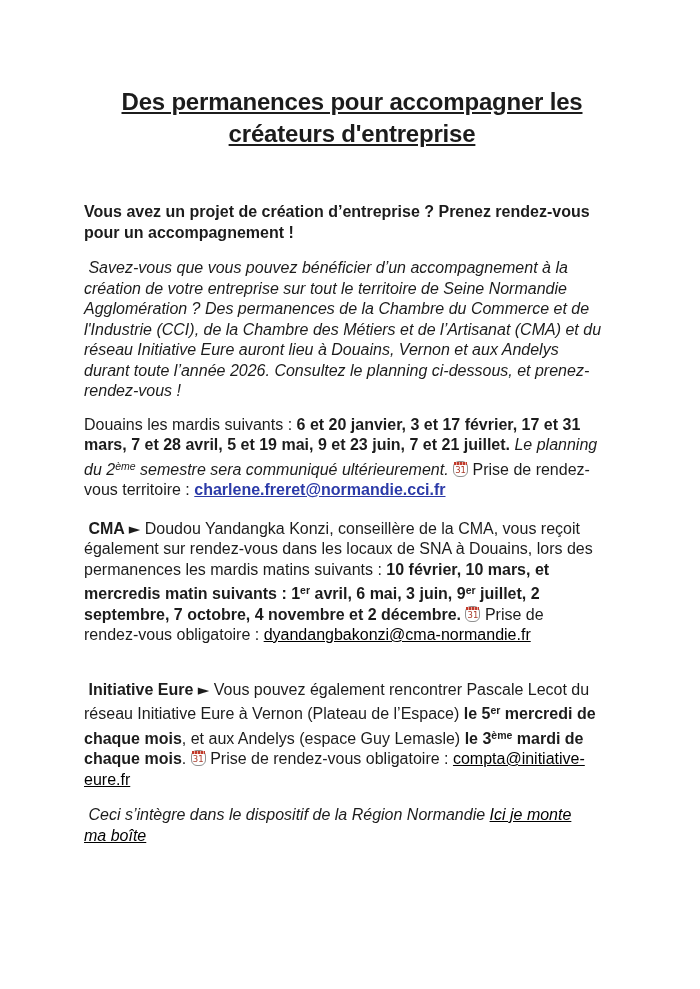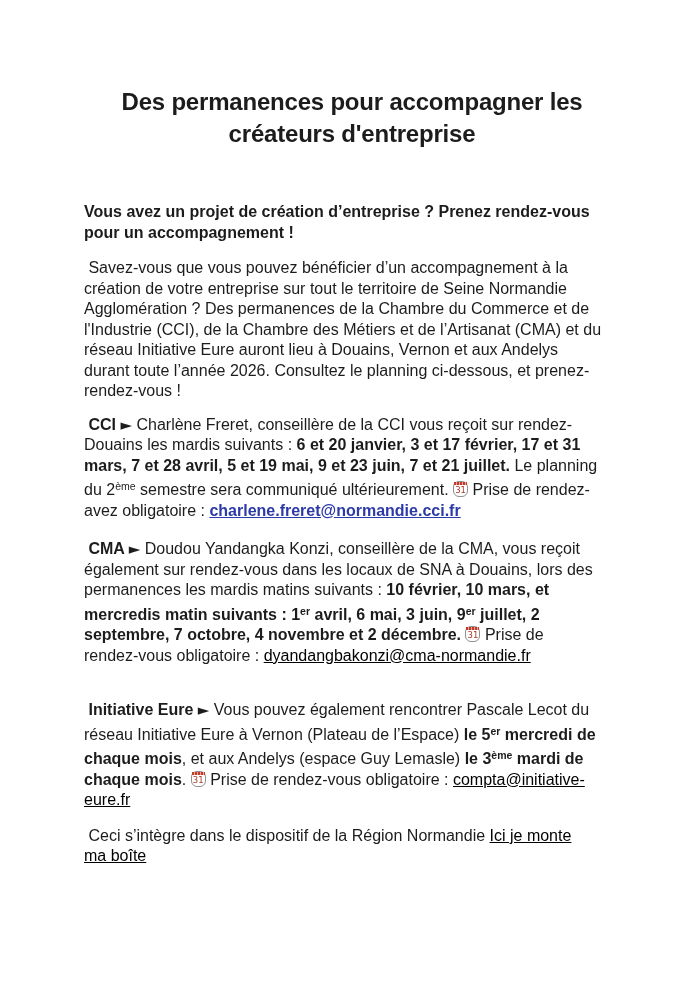--- a/index.html
+++ b/index.html
@@ -4,29 +4,29 @@
 <style>
   html,body{margin:0;padding:0;}
   body{
     width:700px;height:989px;background:#ffffff;
     font-family:"Liberation Sans","DejaVu Sans",sans-serif;
     color:#1c1c1c;
   }
   .page{padding:86px 80px 0 84px;width:536px;}
   .title{
     font-weight:bold;font-size:24px;line-height:32px;
-    text-align:center;margin:0 0 52px 0;letter-spacing:-0.2px;
+    text-align:center;margin:0 0 52px 0;letter-spacing:-0.2px;text-decoration:underline;
   }
   .para{font-size:16px;line-height:20.5px;margin:0 0 15px 0;}
   .para.mb18{margin-bottom:18px;}
   .para.mb17{margin-bottom:34px;}
   .para.mb13{margin-bottom:13px;}
   .line{white-space:pre;}
   .b{font-weight:bold;}
-  .i{}
+  .i{font-style:italic;}
   .sup{font-size:10.5px;vertical-align:5px;letter-spacing:0;}
   .arrow{font-family:"DejaVu Sans",sans-serif;font-size:15px;font-weight:bold;}
   .link-blue{color:#2b3aa8;text-decoration:underline;cursor:pointer;font-weight:bold;}
   .link-dark{color:#000000;text-decoration:underline;cursor:pointer;}
   .cal{
     display:inline-block;width:13px;height:14px;background:#fff;
     border:1px solid #8f8f8f;border-radius:6px;position:relative;
     vertical-align:-2px;white-space:normal;
   }
   .cal-top{
@@ -58,25 +58,24 @@
     <div class="line"> Savez-vous que vous pouvez bénéficier d’un accompagnement à la</div>
     <div class="line">création de votre entreprise sur tout le territoire de Seine Normandie</div>
     <div class="line">Agglomération ? Des permanences de la Chambre du Commerce et de</div>
     <div class="line">l'Industrie (CCI), de la Chambre des Métiers et de l’Artisanat (CMA) et du</div>
     <div class="line">réseau Initiative Eure auront lieu à Douains, Vernon et aux Andelys</div>
     <div class="line">durant toute l’année 2026. Consultez le planning ci-dessous, et prenez-</div>
     <div class="line">rendez-vous !</div>
   </div>
 
   <div class="para mb18">
-    <div class="line"><span class="b"> CCI </span><span class="arrow">►</span><span> Charlène Freret, conseillère de la CCI vous reçoit sur rendez-</span></div>
     <div class="line"><span>Douains les mardis suivants : </span><span class="b">6 et 20 janvier, 3 et 17 février, 17 et 31</span></div>
     <div class="line"><span class="b">mars, 7 et 28 avril, 5 et 19 mai, 9 et 23 juin, 7 et 21 juillet.</span><span class="i"> Le planning</span></div>
     <div class="line"><span class="i">du 2</span><span class="i sup">ème</span><span class="i"> semestre sera communiqué ultérieurement. </span><span class="cal"><span class="cal-top"></span><span class="cal-day">31</span></span><span> Prise de rendez-</span></div>
-    <div class="line"><span>avez obligatoire : </span><span class="link-blue">charlene.freret@normandie.cci.fr</span></div>
+    <div class="line"><span>vous territoire : </span><span class="link-blue">charlene.freret@normandie.cci.fr</span></div>
   </div>
 
   <div class="para mb17">
     <div class="line"><span class="b"> CMA </span><span class="arrow">►</span><span> Doudou Yandangka Konzi, conseillère de la CMA, vous reçoit</span></div>
     <div class="line">également sur rendez-vous dans les locaux de SNA à Douains, lors des</div>
     <div class="line"><span>permanences les mardis matins suivants : </span><span class="b">10 février, 10 mars, et</span></div>
     <div class="line"><span class="b">mercredis matin suivants : 1</span><span class="b sup">er</span><span class="b"> avril, 6 mai, 3 juin, 9</span><span class="b sup">er</span><span class="b"> juillet, 2</span></div>
     <div class="line"><span class="b">septembre, 7 octobre, 4 novembre et 2 décembre. </span><span class="cal"><span class="cal-top"></span><span class="cal-day">31</span></span><span> Prise de</span></div>
     <div class="line"><span>rendez-vous obligatoire : </span><span class="link-dark">dyandangbakonzi@cma-normandie.fr</span></div>
   </div>

